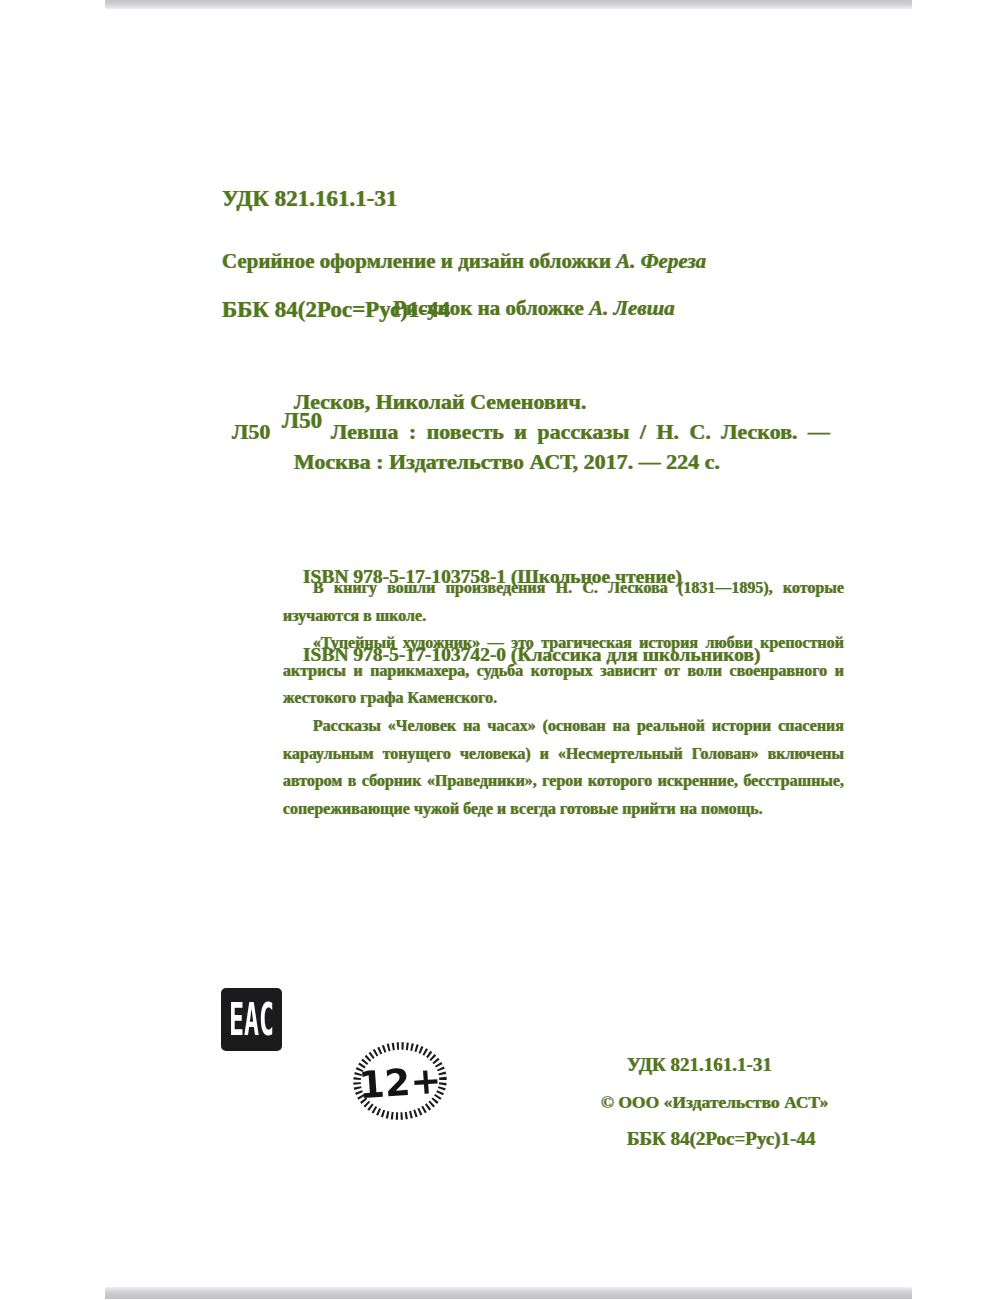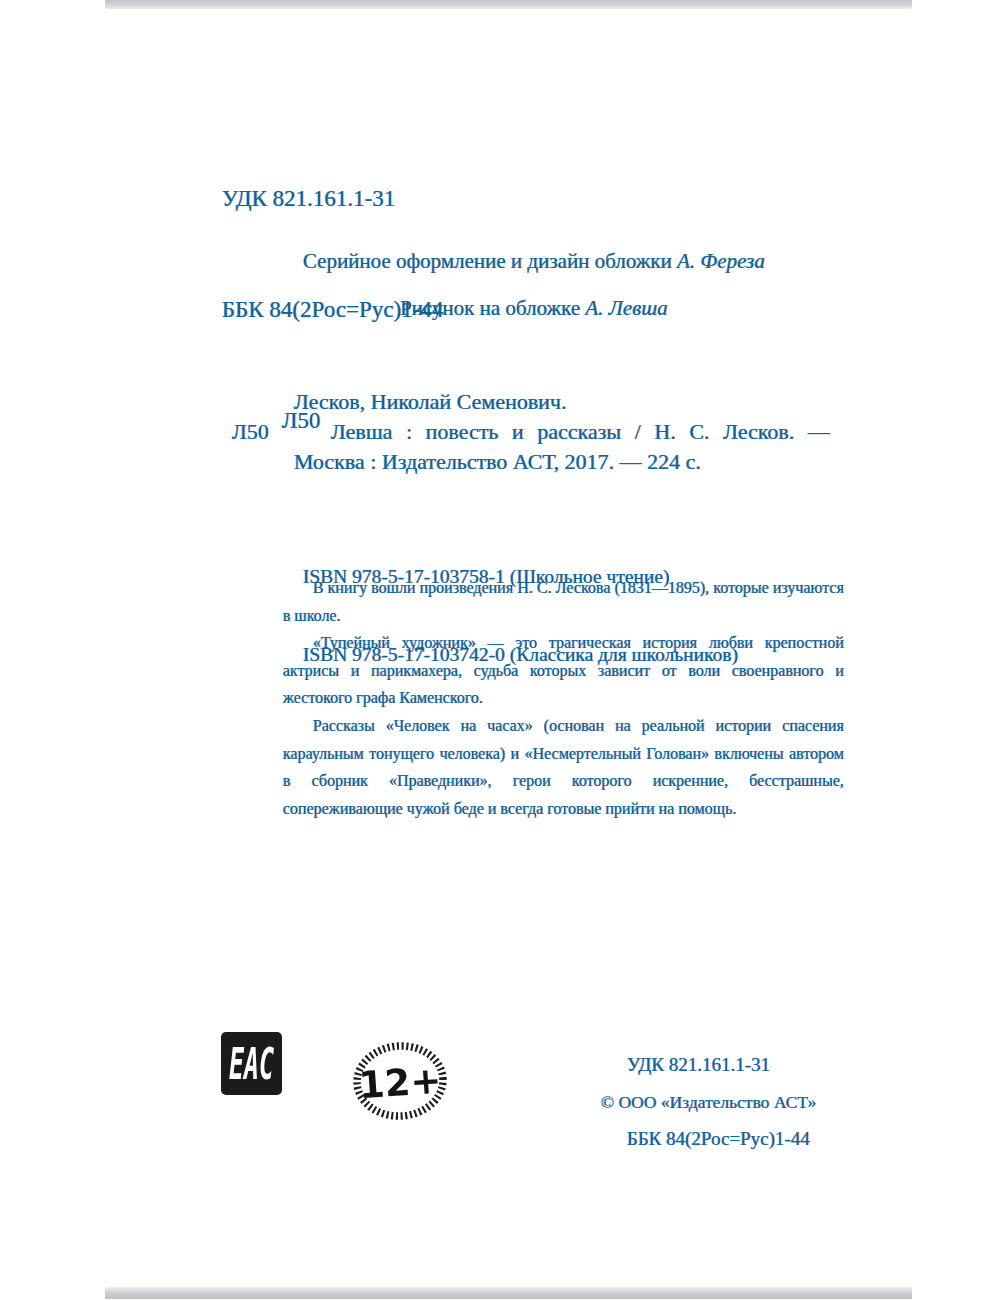--- a/index.html
+++ b/index.html
@@ -18,47 +18,47 @@
   
   .edge { position: absolute; left: 105px; width: 807px; }
   .edge-top { top: 0; height: 9px;
     background: linear-gradient(to bottom, #c3c3c8 0%, #cfcfd3 45%, #ececee 100%);
     border-radius: 0 0 2px 2px; }
   .edge-bottom { top: 1287px; height: 12px;
     background: linear-gradient(to top, #bfbfc4 0%, #cdcdd1 50%, #efeff0 100%);
     border-radius: 2px 2px 0 0; }
 
   .ink {
-    color: #0369a1;
-    font-weight: 400;
+    color: #4d7c0f;
+    font-weight: 700;
     text-shadow: 0.7px 0 0.6px rgba(150,60,10,0.40), -0.7px 0 0.6px rgba(15,50,160,0.40);
   }
 
   .udc-block { position: absolute; left: 222px; top: 106px; font-size: 23px; line-height: 37px; white-space: pre; }
   .udc-block .code-line { margin-left: 60px; }
-  .credit-1 { position: absolute; left: 222px; top: 249px; width: 624px; text-align: center; font-size: 21px; }
+  .credit-1 { position: absolute; left: 222px; top: 249px; width: 624px; text-align: left; font-size: 21px; }
   .credit-2 { position: absolute; left: 222px; top: 296px; width: 624px; text-align: center; font-size: 21px; }
   .credit-1 em, .credit-2 em { font-style: italic; }
 
   .catalog { position: absolute; left: 232px; top: 387px; width: 600px; font-size: 22px; line-height: 30px; }
   .catalog .author { margin: 0 0 0 62px; }
   .catalog .entry-row { position: relative; }
   .catalog .code { position: absolute; left: 0; top: 0; }
   .catalog .entry { margin: 0 12px 0 62px; width: 536px; text-align: justify; text-indent: 37px; }
 
   .isbn-block { position: absolute; left: 303px; top: 512px; font-size: 19.5px; line-height: 26px; white-space: pre; }
 
   .annotation { position: absolute; left: 283px; top: 574px; width: 561px; font-size: 16px; line-height: 27.6px; text-align: justify; }
   .annotation p { margin: 0; text-indent: 30px; }
 
   .refs { position: absolute; left: 627px; top: 1004px; font-size: 19px; line-height: 24.5px; white-space: pre; }
 
   .copyright { position: absolute; left: 601px; top: 1092px; font-size: 17.5px; }
 
-  .eac-mark { position: absolute; left: 221px; top: 1032px; width: 61px; height: 51px; font-style: italic; }
+  .eac-mark { position: absolute; left: 221px; top: 988px; width: 61px; height: 51px; }
   .age-badge { position: absolute; left: 351px; top: 1040px; width: 98px; height: 82px; transform: rotate(-4deg); }
 </style>
 </head>
 <body>
 
 <div class="page">
 
   <div class="edge edge-top"></div>
   <div class="edge edge-bottom"></div>
 

